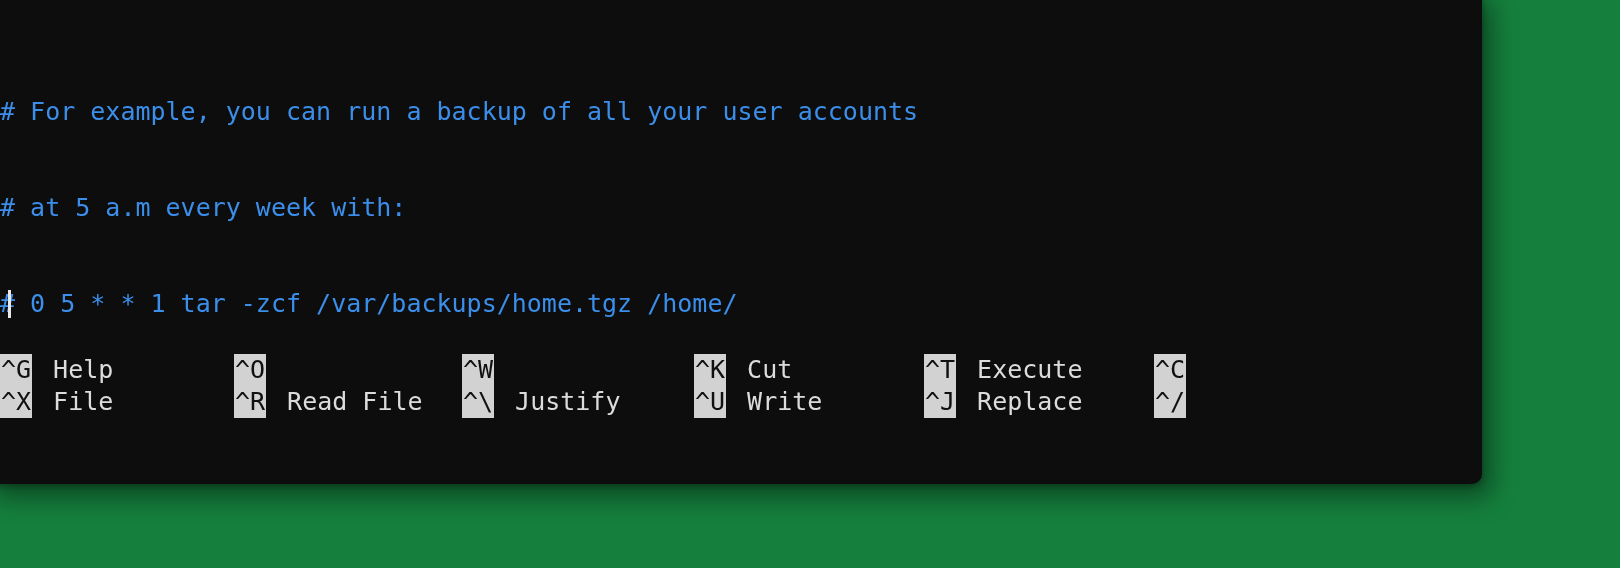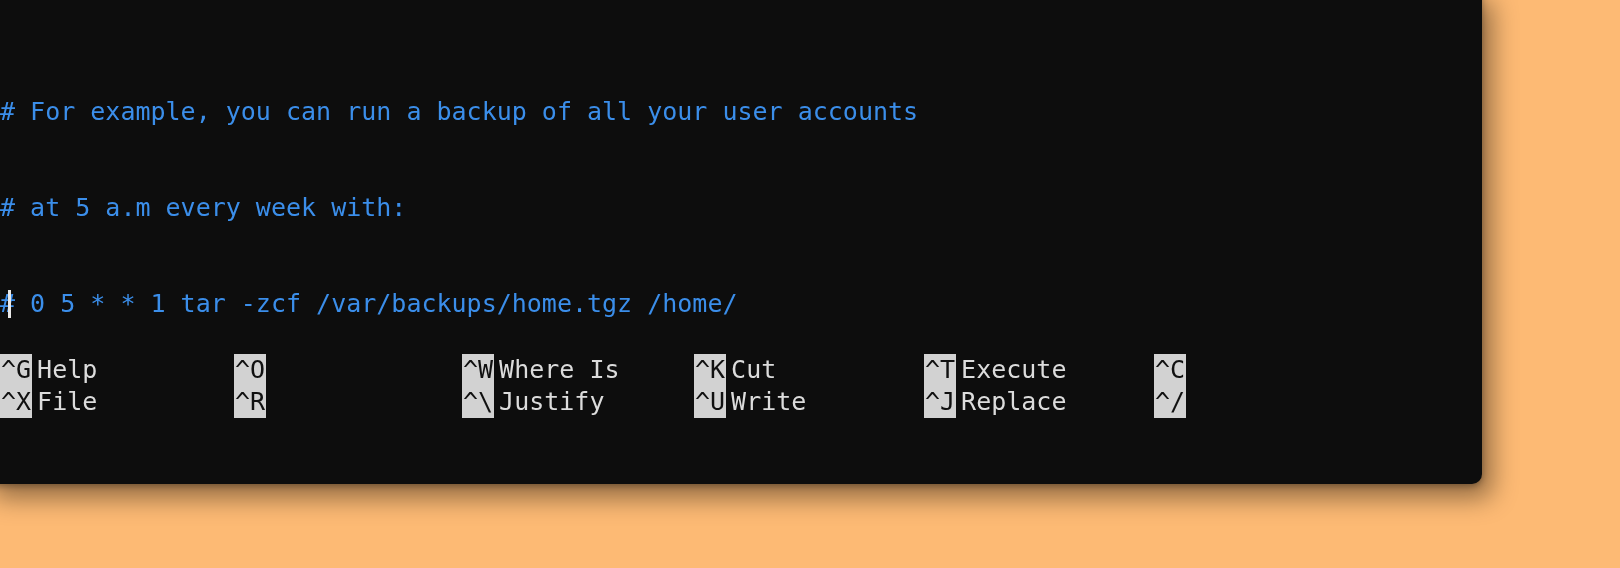--- a/index.html
+++ b/index.html
@@ -11,21 +11,21 @@
     overflow: hidden;
   }
   body {
     font-family: "DejaVu Sans Mono", monospace;
   }
 
   
   #desktop {
     position: absolute;
     inset: 0;
-    background: #fdba74;
+    background: #15803d;
     padding-left: 14px;
   }
 
   
   #terminal-window {
     position: absolute;
     left: -18px;          
     top: -14px;           
     width: 1500px;
     height: 498px;
@@ -89,21 +89,21 @@
   }
   .sc-key {
     background: #d2d2d2;
     color: #101010;
     padding: 2px 1px 3px 1px;
     line-height: 27px;
     display: inline-block;
   }
   .sc-label {
     color: #dcdcdc;
-    margin-left: 5px;
+    margin-left: 21px;
   }
 </style>
 </head>
 <body>
 
 <div id="desktop">
 
   <div id="terminal-window">
 
     <div id="editor-buffer">
@@ -134,21 +134,20 @@
       <div class="shortcut-row">
         <div class="shortcut-item" style="left:0px">
           <span class="sc-key">^G</span>
           <span class="sc-label">Help</span>
         </div>
         <div class="shortcut-item" style="left:234px">
           <span class="sc-key">^O</span>
         </div>
         <div class="shortcut-item" style="left:462px">
           <span class="sc-key">^W</span>
-          <span class="sc-label">Where Is</span>
         </div>
         <div class="shortcut-item" style="left:694px">
           <span class="sc-key">^K</span>
           <span class="sc-label">Cut</span>
         </div>
         <div class="shortcut-item" style="left:924px">
           <span class="sc-key">^T</span>
           <span class="sc-label">Execute</span>
         </div>
         <div class="shortcut-item" style="left:1154px">
@@ -156,20 +155,21 @@
         </div>
       </div>
 
       <div class="shortcut-row">
         <div class="shortcut-item" style="left:0px">
           <span class="sc-key">^X</span>
           <span class="sc-label">File</span>
         </div>
         <div class="shortcut-item" style="left:234px">
           <span class="sc-key">^R</span>
+          <span class="sc-label">Read File</span>
         </div>
         <div class="shortcut-item" style="left:462px">
           <span class="sc-key">^\</span>
           <span class="sc-label">Justify</span>
         </div>
         <div class="shortcut-item" style="left:694px">
           <span class="sc-key">^U</span>
           <span class="sc-label">Write</span>
         </div>
         <div class="shortcut-item" style="left:924px">

